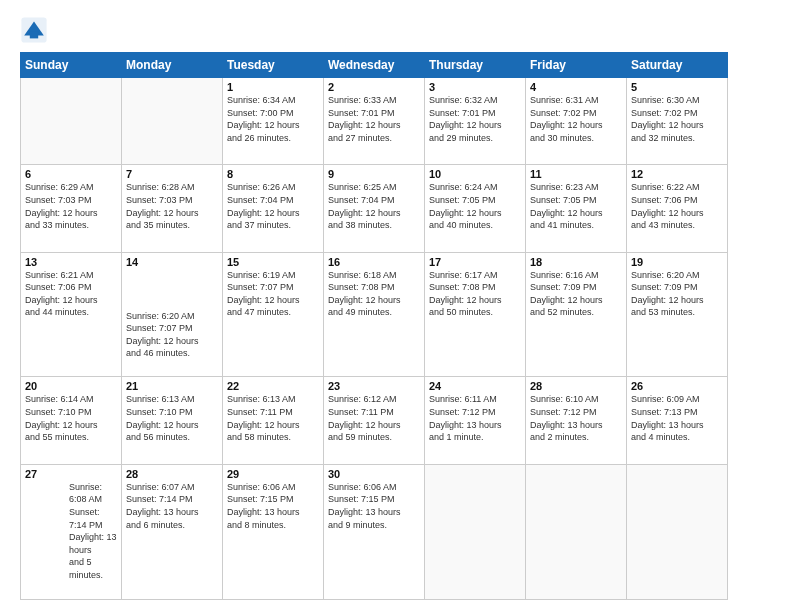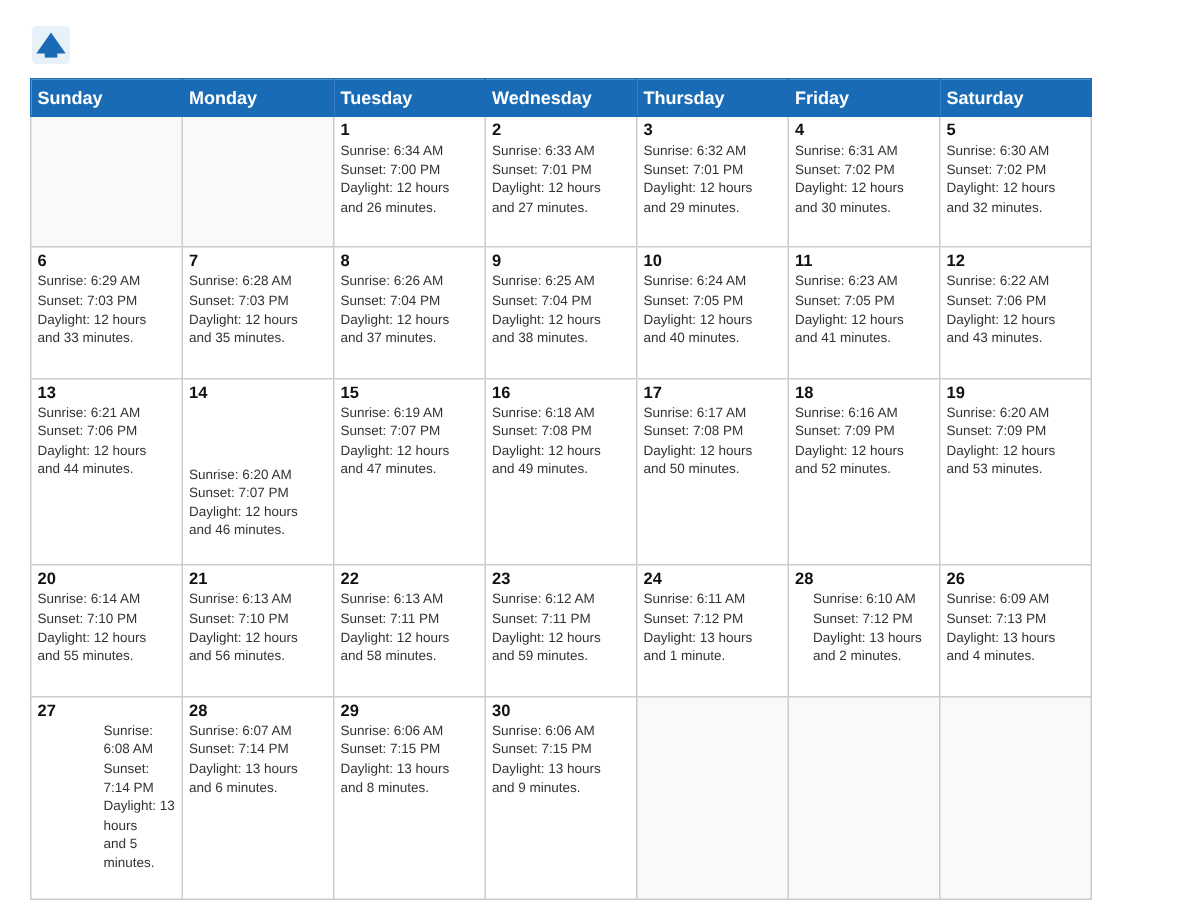--- a/index.html
+++ b/index.html
@@ -310,21 +310,21 @@
           </td>
           <td>
             <span class="day-number">24</span>
             <div class="day-info" style="white-space: pre-line;">Sunrise: 6:11 AM
 Sunset: 7:12 PM
 Daylight: 13 hours
 and 1 minute.</div>
           </td>
           <td>
             <span class="day-number">28</span>
-            <div class="day-info" style="white-space: pre-line; margin-left: 12px;">Sunrise: 6:10 AM
+            <div class="day-info" style="white-space: pre-line;">Sunrise: 6:10 AM
 Sunset: 7:12 PM
 Daylight: 13 hours
 and 2 minutes.</div>
           </td>
           <td>
             <span class="day-number">26</span>
             <div class="day-info" style="white-space: pre-line;">Sunrise: 6:09 AM
 Sunset: 7:13 PM
 Daylight: 13 hours
 and 4 minutes.</div>

